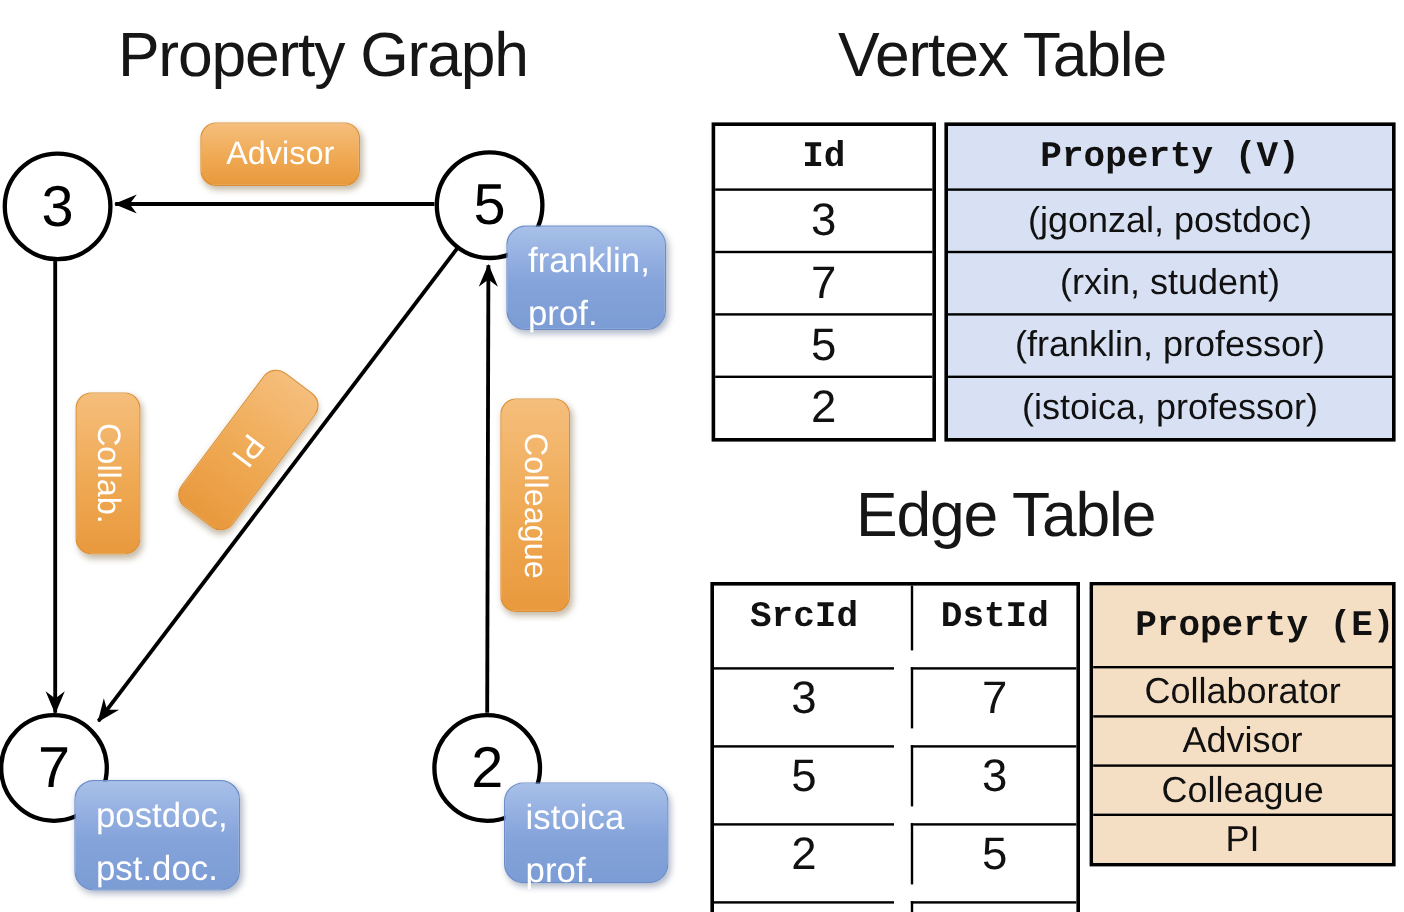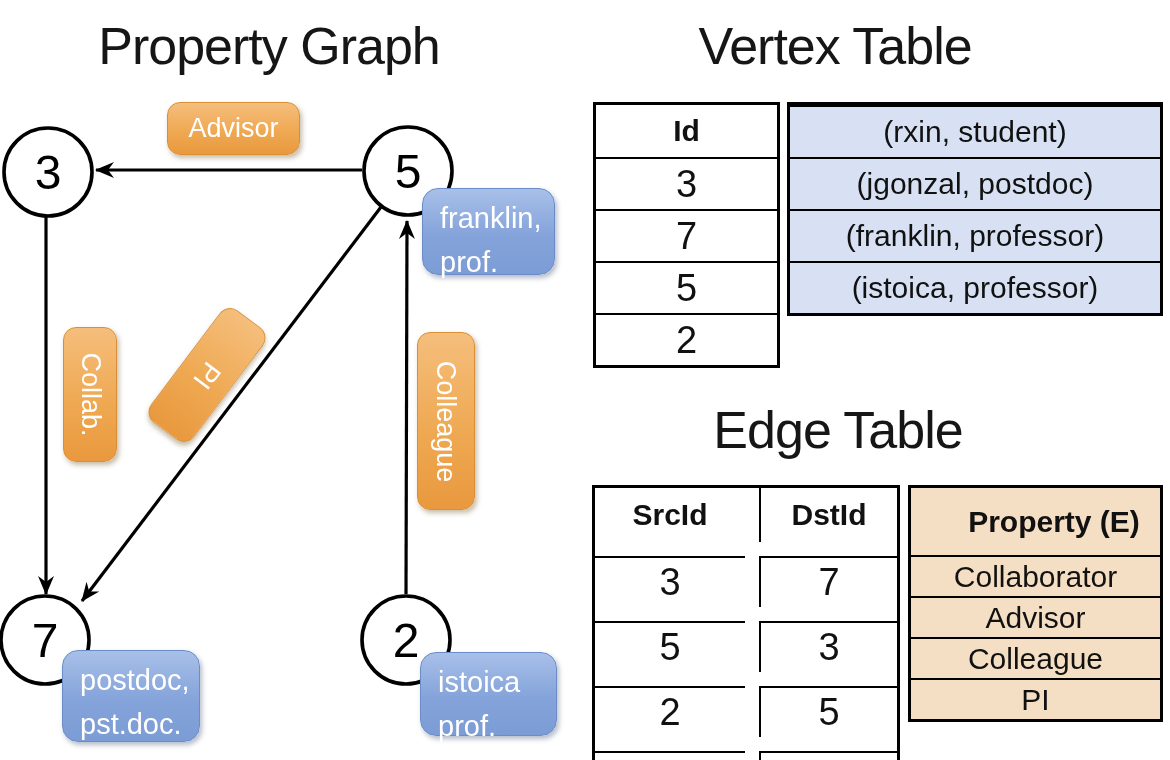--- a/index.html
+++ b/index.html
@@ -42,21 +42,21 @@
     padding:7px 6px 0 17px;
   }
 
   
   .tcol { position:absolute; border:3px solid #000; background:#fff; }
   .cell {
     height:52px; display:flex; align-items:center; justify-content:center;
     font-size:30px; border-top:2.5px solid #000; white-space:nowrap;
   }
   .cell.first { border-top:none; }
-  .cell.hdr { font-weight:bold; font-size:30px; }
+  .cell.hdr { font-weight:bold; font-size:30px;font-family:Liberation Mono, monospace; }
   .cell.num { font-size:38px; }
   .bluebg { background:#d8e1f3; }
   .tanbg  { background:#f5dfc4; }
 
   .twocol { display:grid; grid-template-columns:150px 1fr;gap:14px; }
   .twocol .cell { height:51px; }
   .twocol .cell.hdr { height:54px; }
   .twocol .cell.vline { border-left:2.5px solid #000; }
   .etab .cell { height:41px; }
   .etab .cell.hdr { height:67px;padding-left:37px; }
@@ -121,22 +121,23 @@
 
   <div class="tcol" style="left:593px; top:102px; width:187px;">
     <div class="cell hdr first">Id</div>
     <div class="cell num">3</div>
     <div class="cell num">7</div>
     <div class="cell num">5</div>
     <div class="cell num">2</div>
   </div>
 
   <div class="tcol" style="left:787px; top:102px; width:376px;">
+    <div class="cell hdr first bluebg">Property (V)</div>
+    <div class="cell bluebg">(jgonzal, postdoc)</div>
     <div class="cell bluebg">(rxin, student)</div>
-    <div class="cell bluebg">(jgonzal, postdoc)</div>
     <div class="cell bluebg">(franklin, professor)</div>
     <div class="cell bluebg">(istoica, professor)</div>
   </div>
 
   <div class="tcol twocol" style="left:592px; top:485px; width:308px;">
     <div class="cell hdr first">SrcId</div>
     <div class="cell hdr first vline">DstId</div>
 
     <div class="cell num">3</div>
     <div class="cell num vline">7</div>

